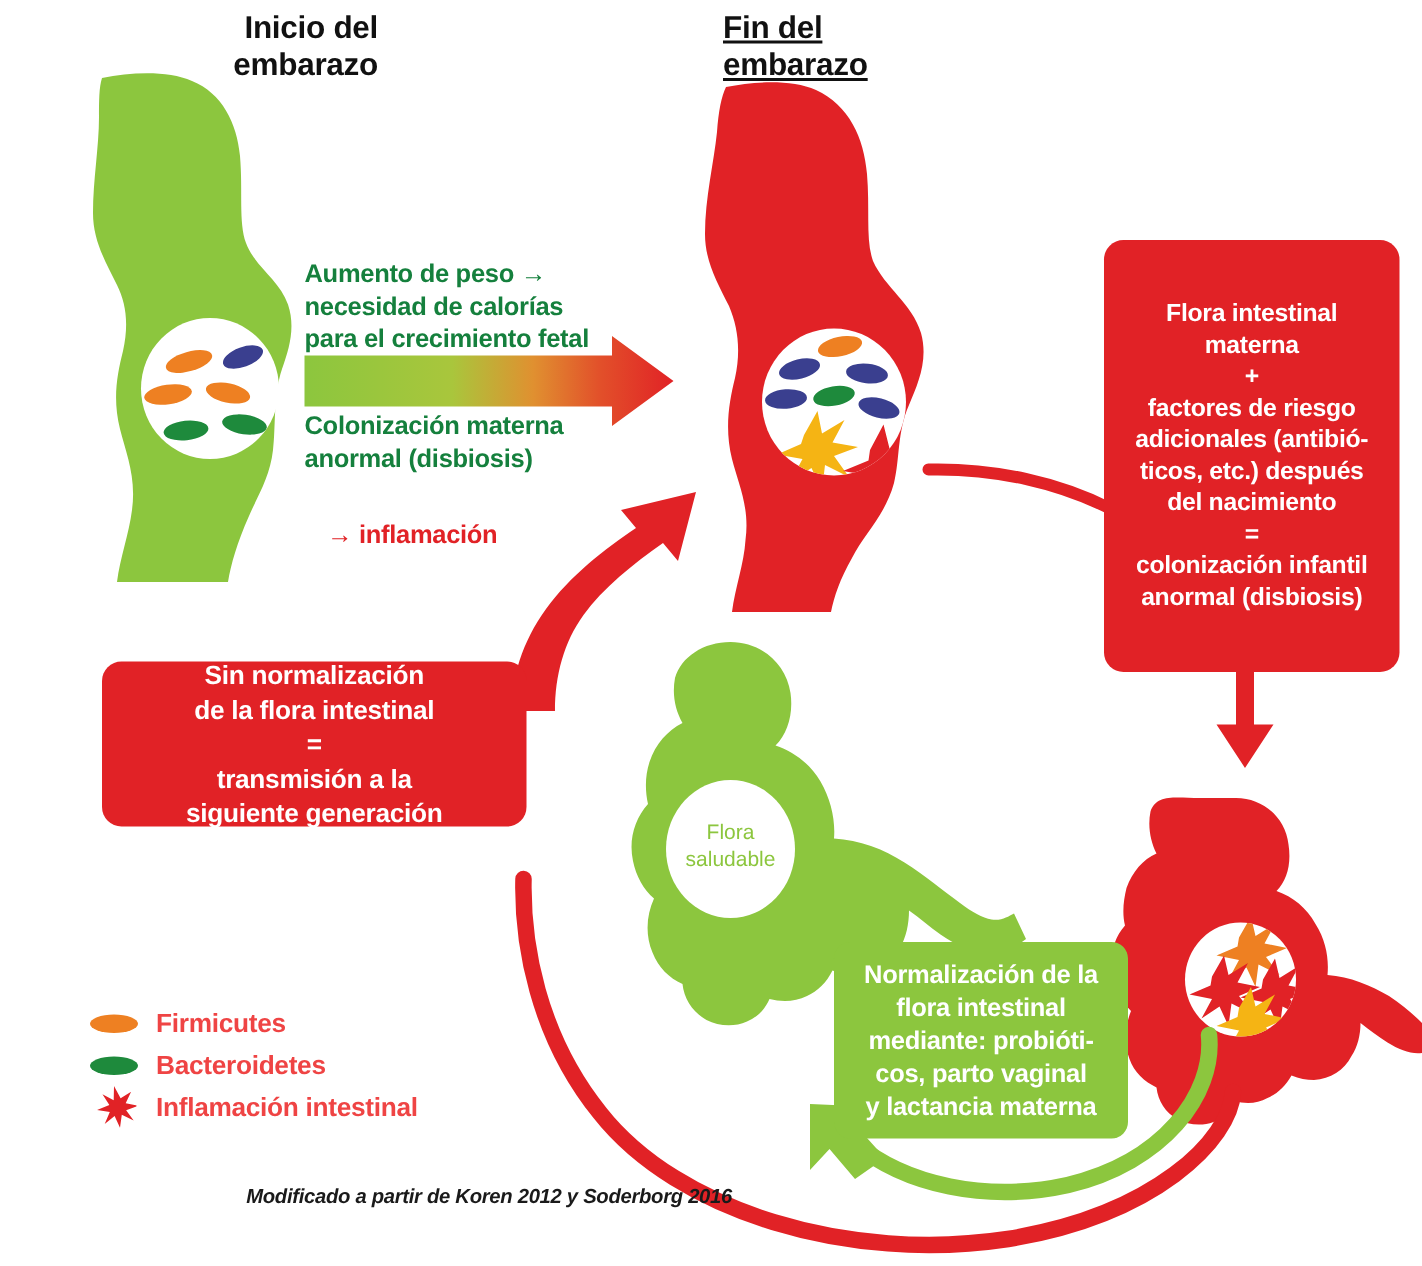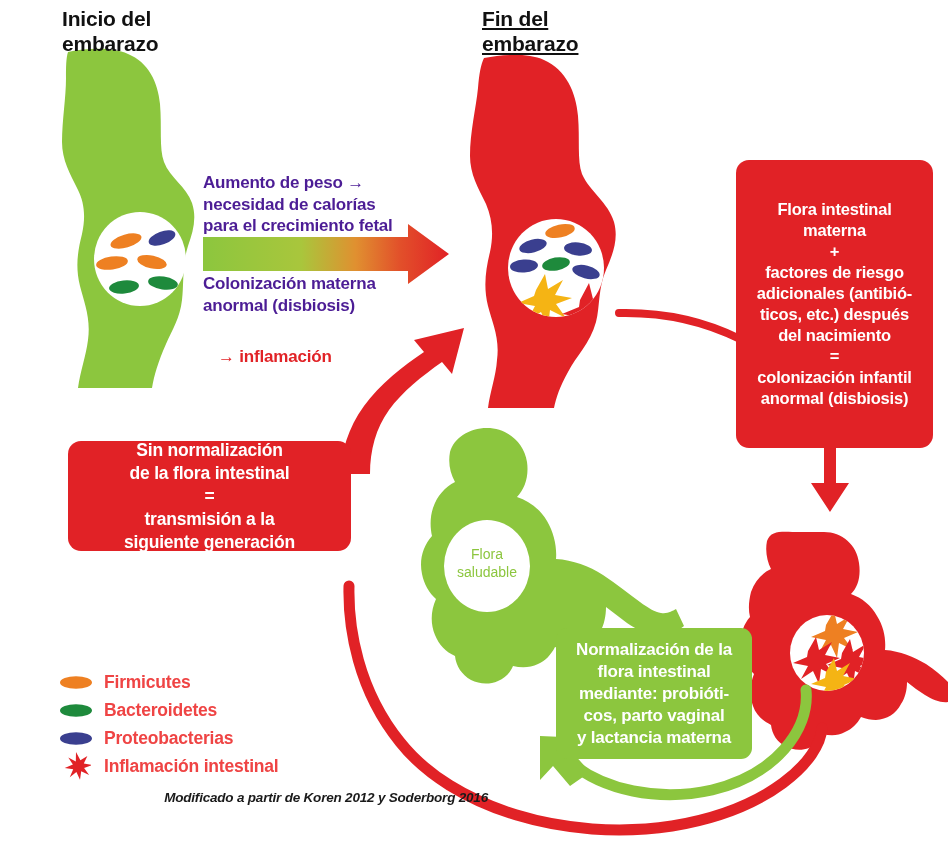--- a/index.html
+++ b/index.html
@@ -23,29 +23,29 @@
 
   
   .stage-title {
     font-weight: bold;
     font-size: 21px;
     line-height: 25px;
     color: #111111;
     letter-spacing: -0.2px;
     white-space: pre-line;
   }
-  #title-inicio { left: 62px; top: 6px; width: 190px; }
+  #title-inicio { left: 62px; top: 6px; width: 190px; text-align: right; }
   #title-fin    { left: 482px; top: 6px; width: 190px; text-decoration: underline; }
 
   
   .mid-text {
     font-weight: bold;
     font-size: 17px;
     line-height: 21.5px;
-    color: #4c1d95;
+    color: #15803d;
     letter-spacing: -0.2px;
     white-space: pre-line;
   }
   #txt-weight   { left: 203px; top: 172px; width: 235px; }
   #txt-coloniz  { left: 203px; top: 273px; width: 235px; }
   #txt-inflam {
     left: 218px; top: 346px; width: 235px;
     font-weight: bold; font-size: 17px; line-height: 21px;
     color: #E12226; letter-spacing: -0.2px;
   }
@@ -406,28 +406,20 @@
 
     <div class="legend-row">
       <span class="legend-swatch">
         <svg width="34" height="15" viewBox="0 0 34 15">
           <ellipse cx="17" cy="7.5" rx="16" ry="6.2" fill="#1E8A3C"></ellipse>
         </svg>
       </span>
       <span class="legend-label">Bacteroidetes</span>
     </div>
 
-    <div class="legend-row">
-      <span class="legend-swatch">
-        <svg width="34" height="15" viewBox="0 0 34 15">
-          <ellipse cx="17" cy="7.5" rx="16" ry="6.2" fill="#3A3F8F"></ellipse>
-        </svg>
-      </span>
-      <span class="legend-label">Proteobacterias</span>
-    </div>
 
     <div class="legend-row">
       <span class="legend-swatch">
         <svg width="30" height="30" viewBox="0 0 30 30">
           <path fill="#E12226" d="
             M 15,1 l 4.4,8.2 l 7.0,-4.3 l -3.6,7.6 l 8.4,1.6 l -8.1,3.0 l 5.0,6.9 l -7.9,-3.8 l -1.2,8.6 l -3.6,-7.8 l -6.6,5.3 l 3.4,-8.0 l -8.5,-1.3 l 8.2,-3.4 l -4.6,-7.1 l 7.5,4.0 Z"></path>
         </svg>
       </span>
       <span class="legend-label">Inflamación intestinal</span>
     </div>

